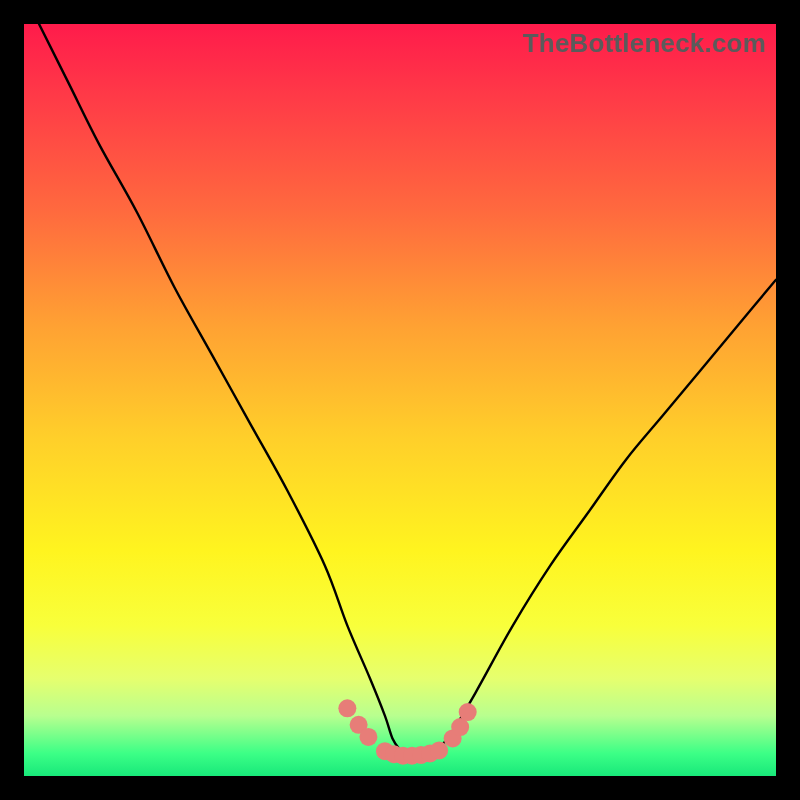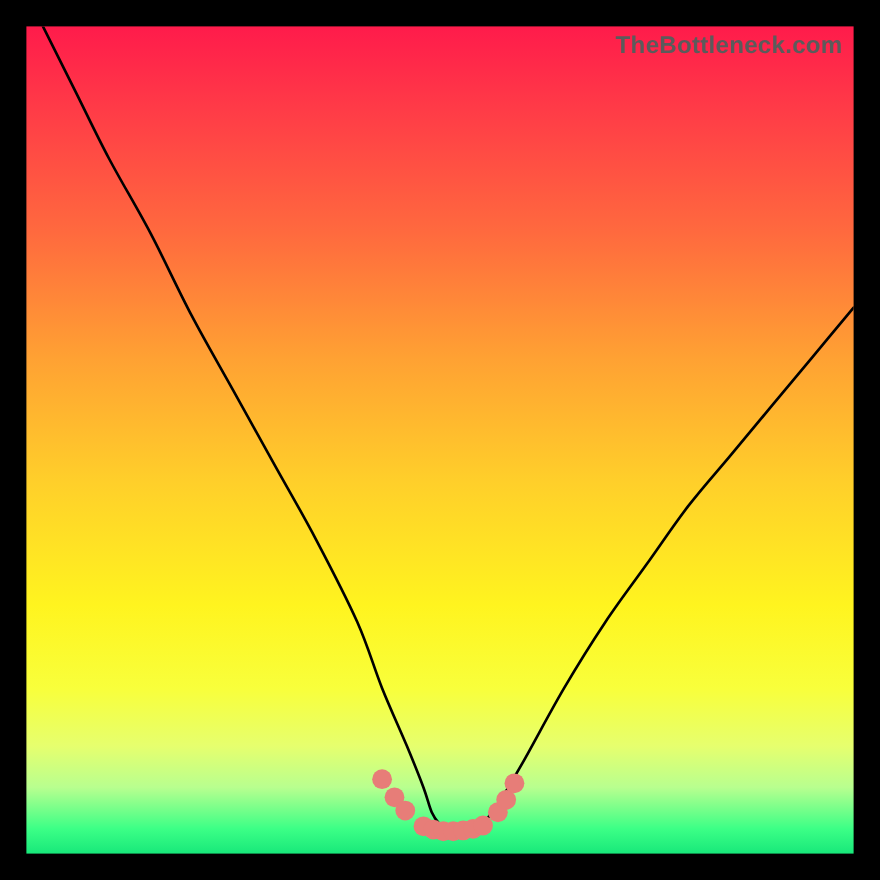--- a/index.html
+++ b/index.html
@@ -34,21 +34,21 @@
       #e6ff6e 87%,
       #b8ff8f 92%,
       #3cff86 97%,
       #18e87a 100%);
   }
   .watermark {
     position: absolute;
     top: 4px;
     right: 10px;
     color: #5b5b5b;
-    font-size: 22px;
+    font-size: 26px;
     font-weight: bold;
     letter-spacing: 0.2px;
     user-select: none;
   }
   svg.curve {
     position: absolute;
     left: 0;
     top: 0;
     width: 752px;
     height: 752px;

